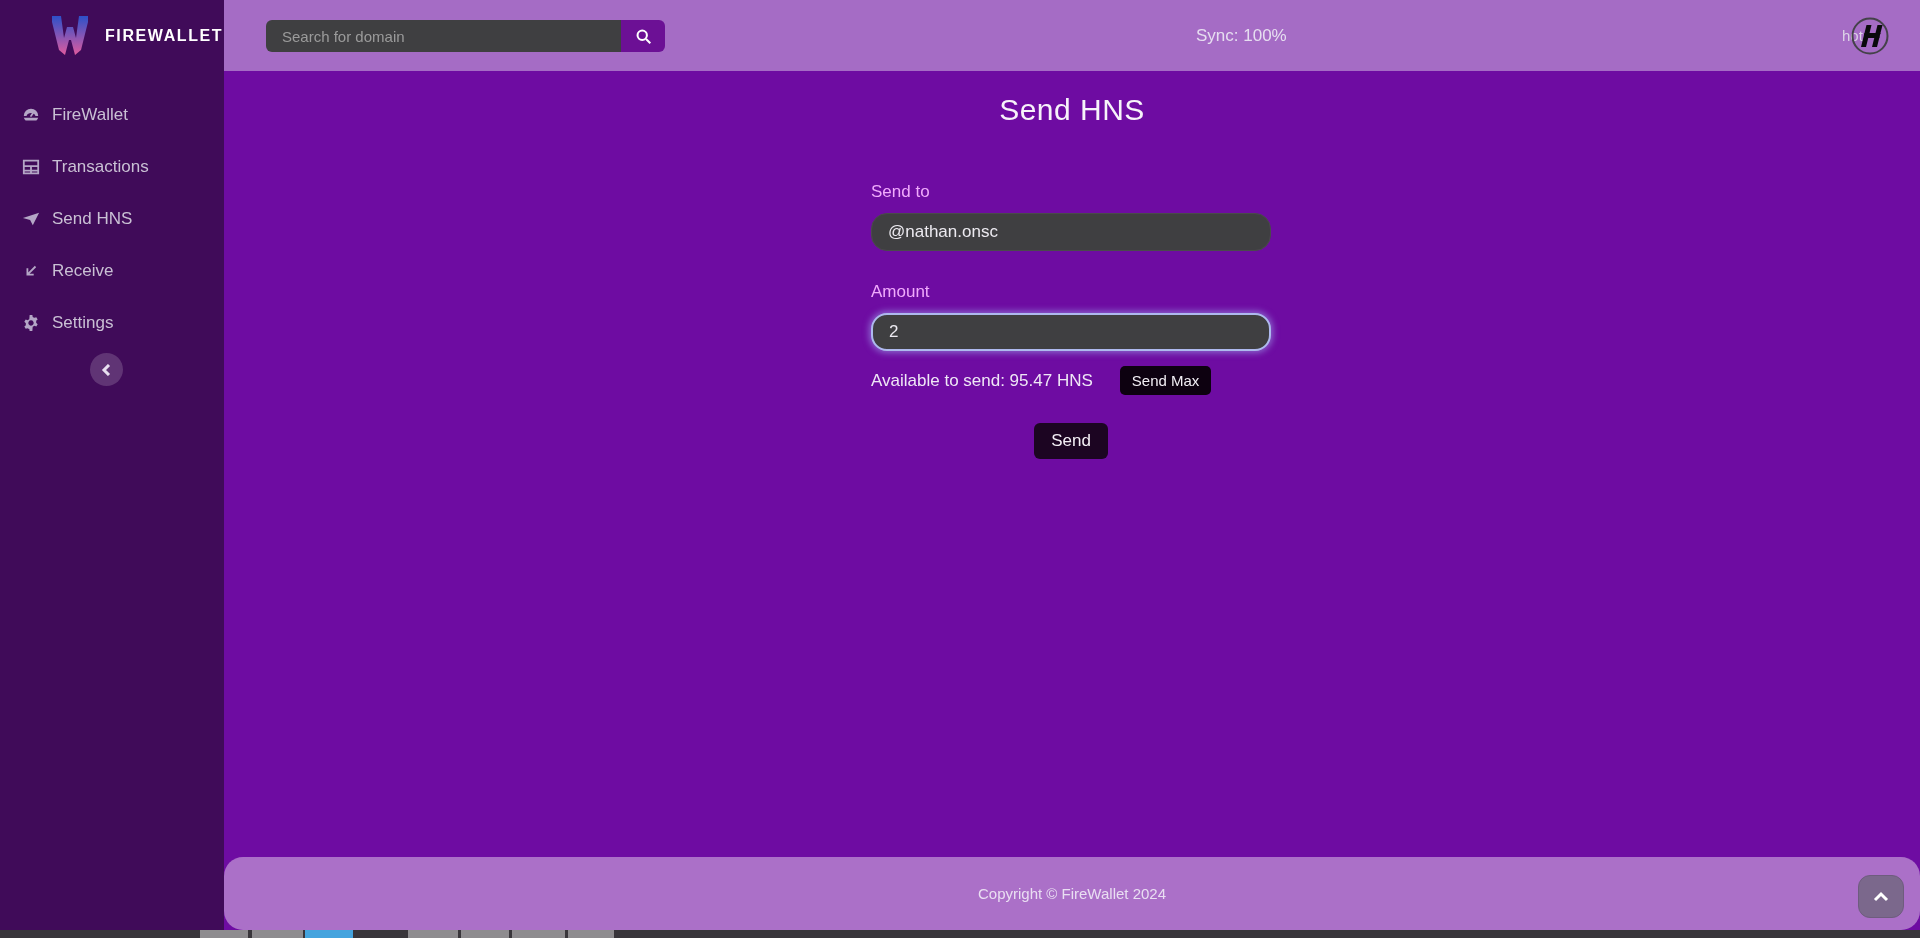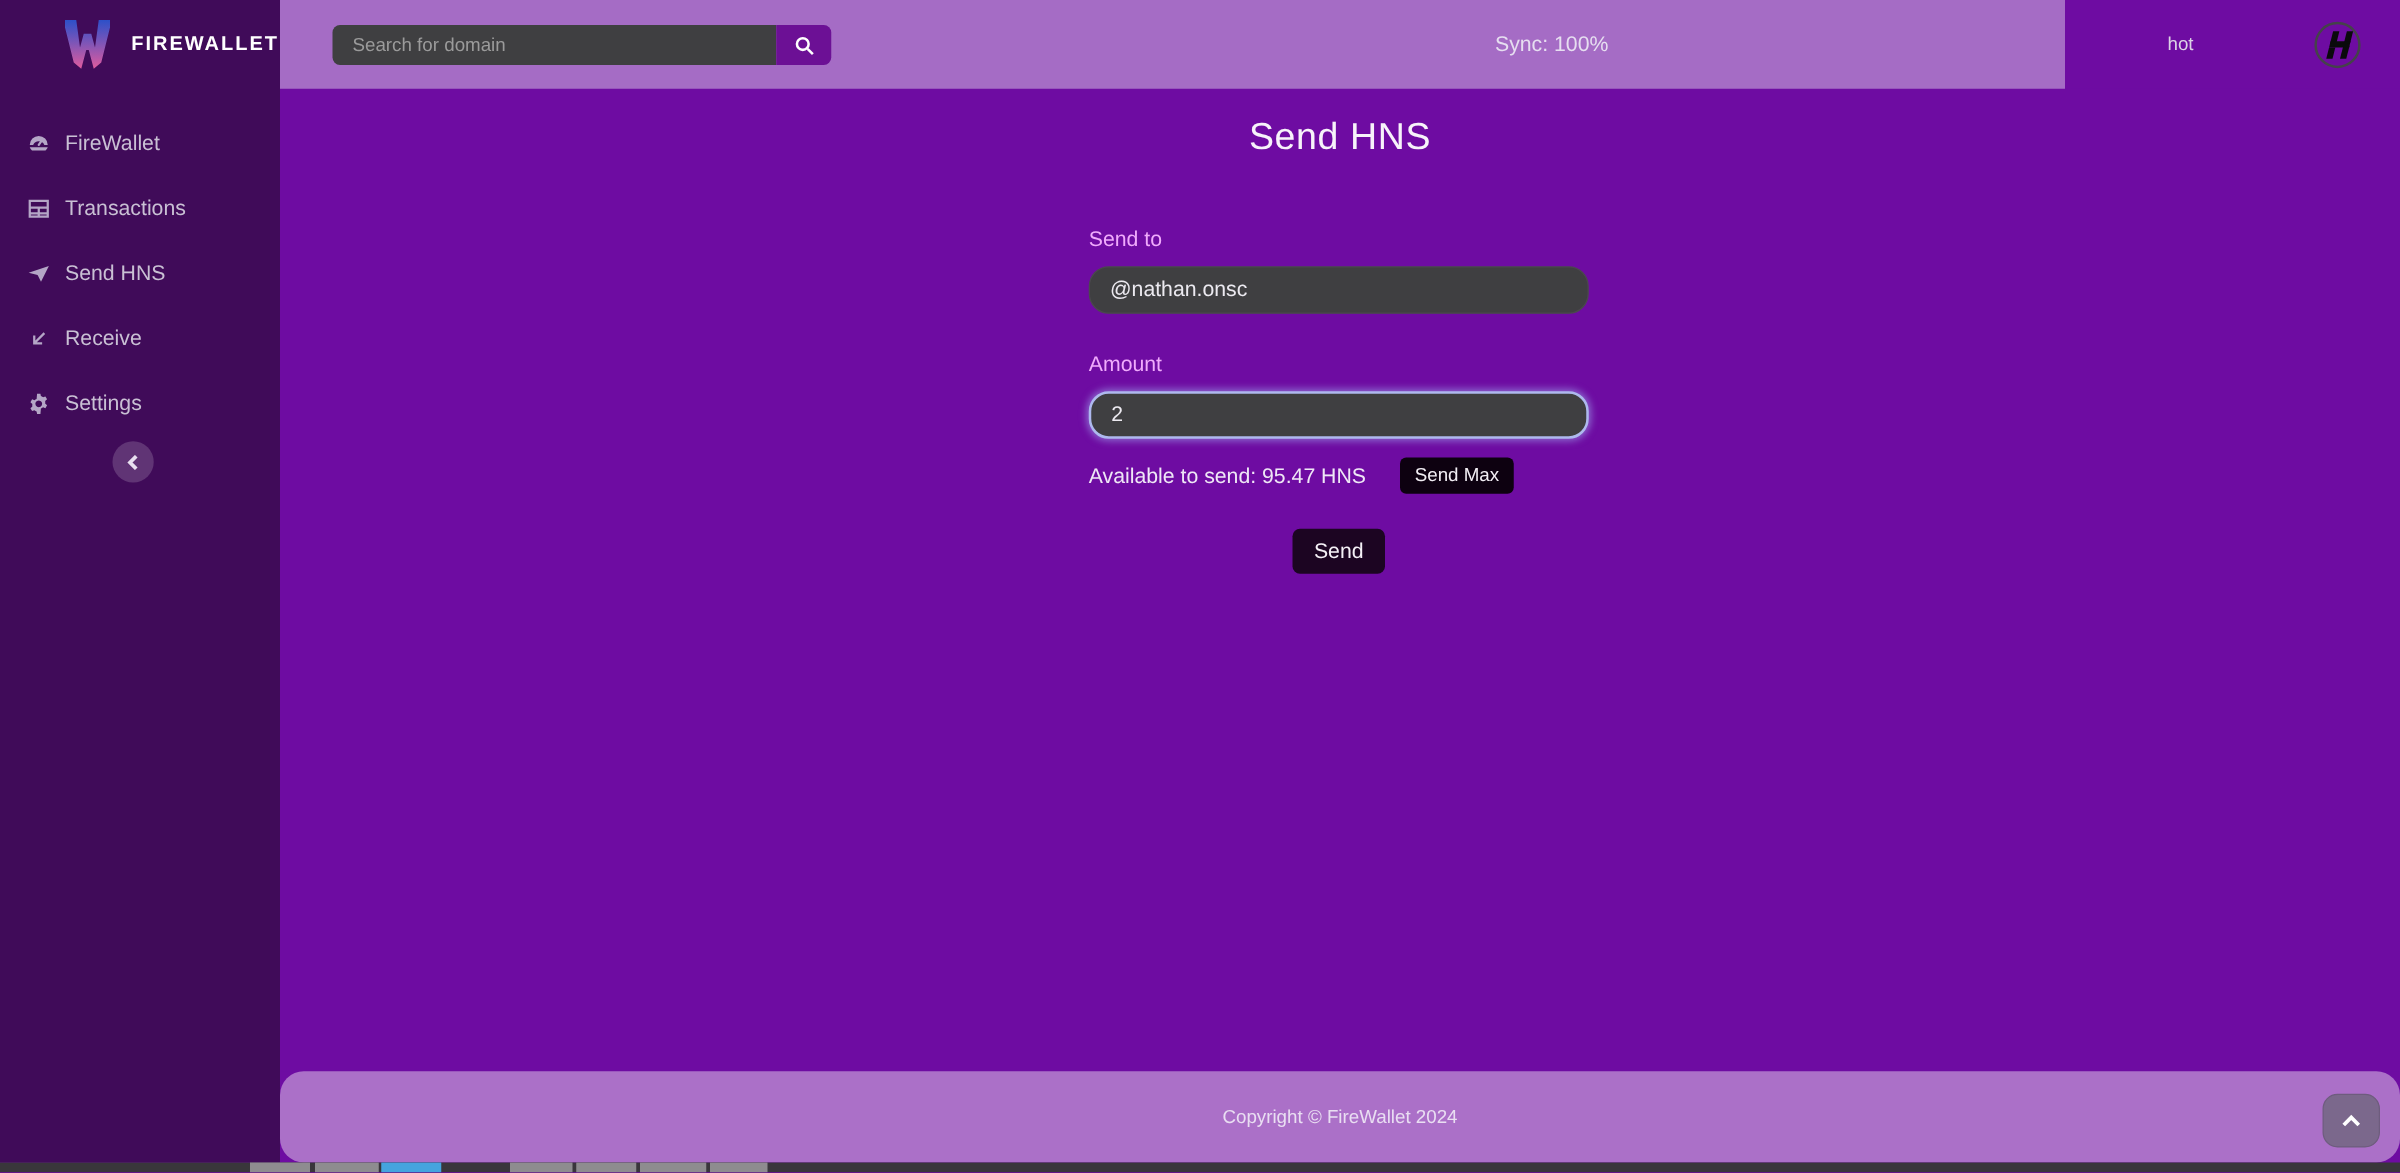--- a/index.html
+++ b/index.html
@@ -36,21 +36,21 @@
   .nav-icon svg { width:18px; height:18px; fill:#b4a6c6; stroke:#b4a6c6; }
   .collapse-btn {
     position:absolute; left:90px; top:353px; width:33px; height:33px;
     border-radius:50%; background:rgba(255,255,255,0.17);
     display:flex; align-items:center; justify-content:center; cursor:pointer;
   }
   .collapse-btn svg { width:12px; height:12px; stroke:#e8e0f0; fill:none; stroke-width:3; }
 
   
   .topbar {
-    position:absolute; left:224px; top:0; width:1428px; height:71px;
+    position:absolute; left:224px; top:0; width:1696px; height:71px;
     background:#a56cc5; z-index:4;
   }
   .search-wrap {
     position:absolute; left:42px; top:20px; height:32px; display:flex;
   }
   .search-input {
     width:355px; height:32px; background:#3f3f41; border:none;
     border-radius:6px 0 0 6px; padding:0 16px; outline:none;
     color:#e8e8ea; font-size:15px; font-family:"Liberation Sans", sans-serif;
   }
@@ -59,21 +59,21 @@
     width:44px; height:32px; background:#6c1095; border:none;
     border-radius:0 6px 6px 0; cursor:pointer;
     display:flex; align-items:center; justify-content:center;
   }
   .search-btn svg { width:17px; height:17px; stroke:#ffffff; fill:none; stroke-width:2.4; }
   .sync-status {
     position:absolute; left:972px; top:0; height:71px;
     display:flex; align-items:center; color:#e6def0; font-size:17px;
   }
   .wallet-name {
-    position:absolute; left:1510px; top:0; height:71px;
+    position:absolute; left:1618px; top:0; height:71px;
     display:flex; align-items:center; color:#dcd3e6; font-size:15px;
   }
   .wallet-avatar {
     position:absolute; left:1627px; top:17px; width:38px; height:38px; cursor:pointer;
   }
 
   
   .main {
     position:absolute; left:224px; top:71px; width:1696px; height:786px;
     background:#6e0ca2;

